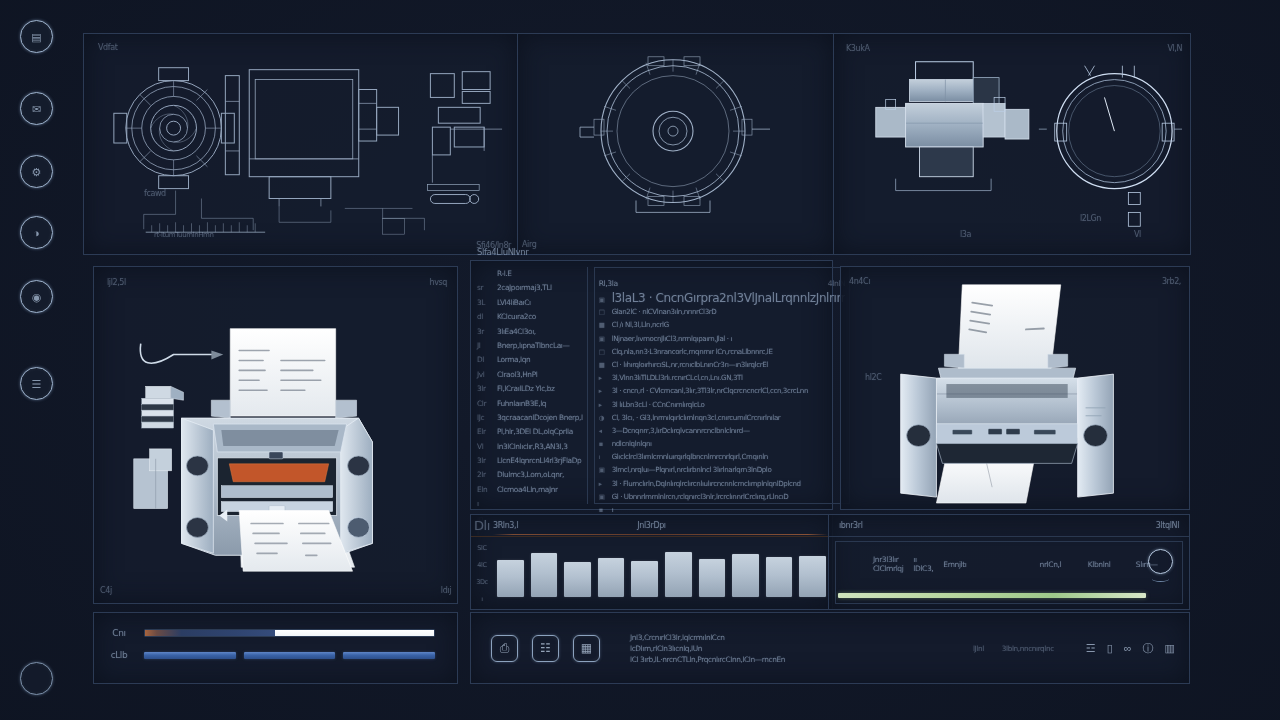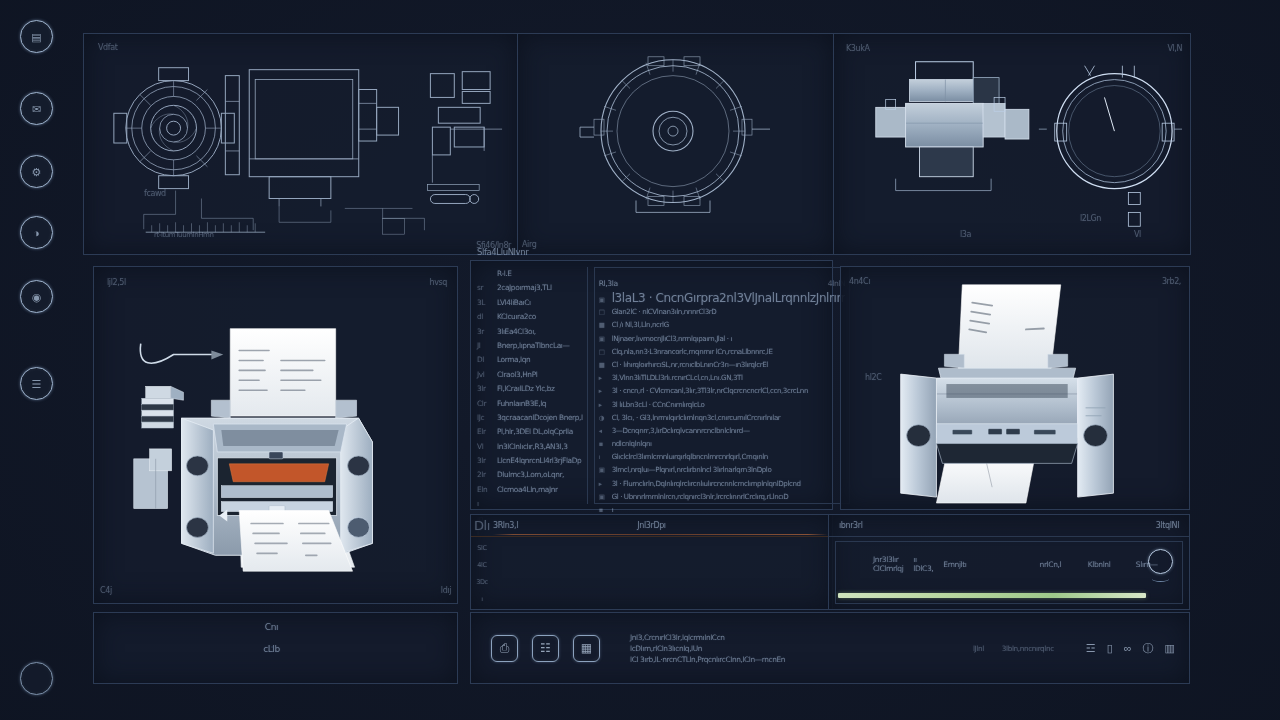--- a/index.html
+++ b/index.html
@@ -92,21 +92,21 @@
     position: absolute; left: 0; right: 0; top: 0; height: 22px;
     border-bottom: 1px solid #3a2a22;
     display: flex; align-items: center;
   }
   .chart-head::after {
     content: ""; position: absolute; left: 22px; right: 4px; bottom: 1px;
     height: 1px;
     background: linear-gradient(90deg, #7d4a2e00 0%, #8d5334 6%, #6b3f2a 50%, #9c5b38 94%, #7d4a2e00 100%);
     opacity: .85;
   }
-  .chart-body { position: absolute; left: 0; right: 0; top: 22px; bottom: 0; display: flex; align-items: center; }
+  .chart-body { position: absolute; left: 0; right: 0; top: 22px; bottom: 0; display: flex; }
   .chart-yaxis {
     width: 22px; flex: none; position: relative;
     display: flex; flex-direction: column; justify-content: center; align-items: center; gap: 9px;
   }
   .chart-plot {
     flex: 1; position: relative;
     display: flex; align-items: flex-end; gap: 7px;
     padding: 10px 6px 12px 4px;
   }
   .bar {
@@ -139,21 +139,21 @@
     border-bottom:1px solid #6d84a3; border-radius:50%;
   }
   .green-bar {
     position: absolute; left: 2px; right: 36px; bottom: 5px; height: 5px;
     background: linear-gradient(90deg, #cfe3bd 0%, #b9d8a0 35%, #9ec98a 70%, #d8e8c8 100%);
     box-shadow: 0 0 4px #a8cf8f66;
     border-radius: 1px;
   }
 
   
-  .pl-row { display: flex; align-items: center; gap: 14px; height: 22px; flex-direction: column; }
+  .pl-row { display: flex; align-items: center; gap: 14px; height: 22px; }
   .pl-ico { width: 22px; flex: none; font-size: 9px; text-align: center; }
   .pl-track {
     flex: 1; height: 8px; position: relative;
     background: #0d1422; border: 1px solid #2b3a53; border-radius: 1px; overflow: hidden;
   }
   .pl-fill-a {
     position: absolute; left: 0; top: 0; bottom: 0; width: 45%;
     background: linear-gradient(90deg, #a8643e 0%, #6b4b44 9%, #2b3d63 28%, #2f4470 70%, #354c7c 100%);
   }
   .pl-fill-b {

